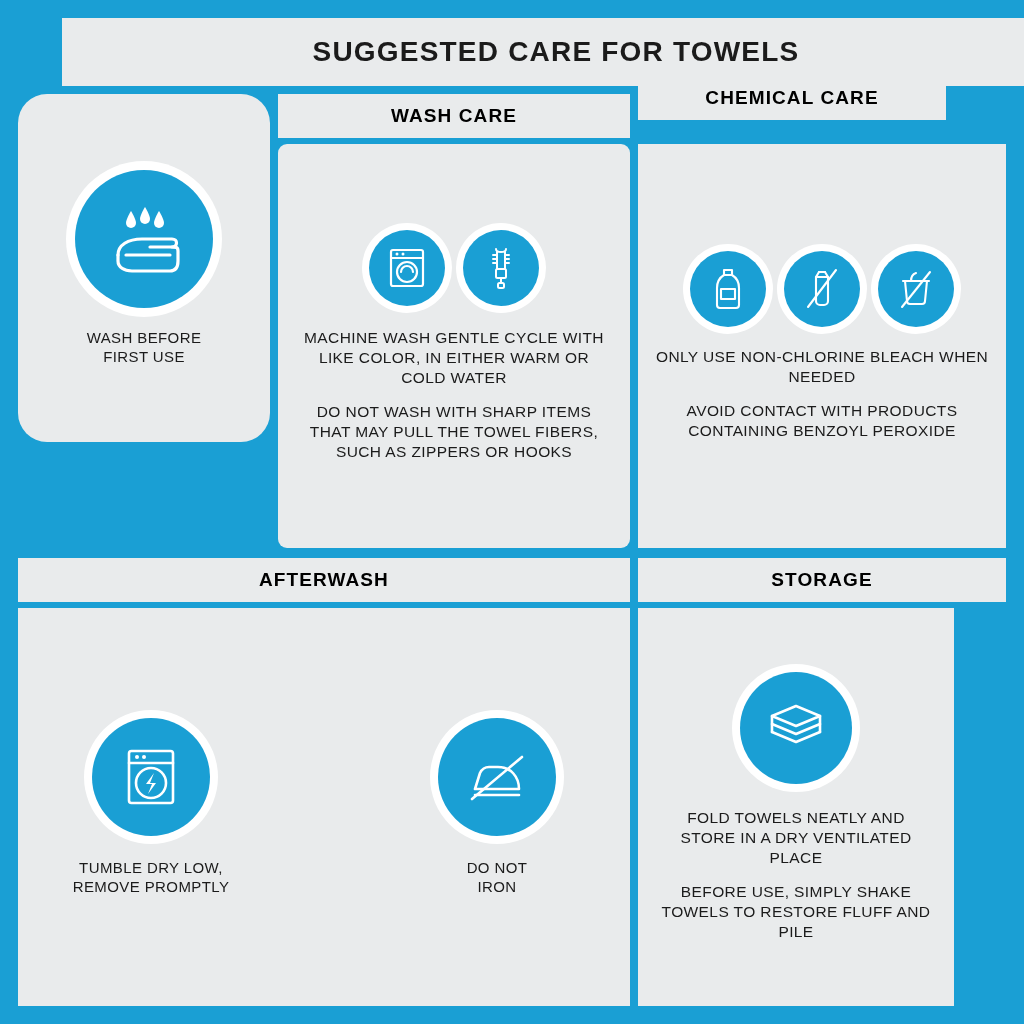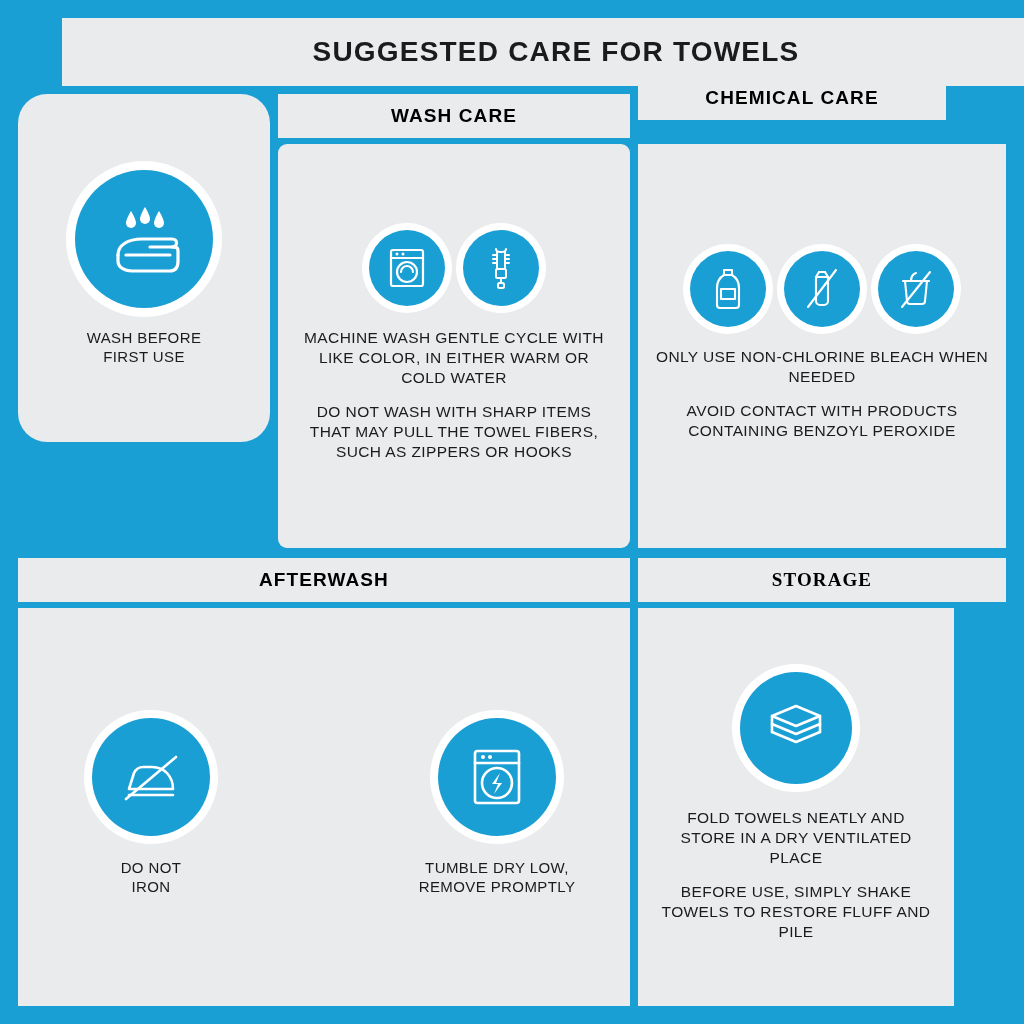--- a/index.html
+++ b/index.html
@@ -214,55 +214,55 @@
     <span>AFTERWASH</span>
   </div>
 
   <div class="cell-body" style="left:18px; top:608px; width:612px; height:398px; justify-content:center;">
     <div class="icon-row" style="gap:136px; align-items:flex-start;">
 
       <div style="display:flex;flex-direction:column;align-items:center;width:210px;">
         <div class="circ" style="width:118px;height:118px;box-shadow:0 0 0 8px #ffffff;">
           <svg width="76" height="76" viewBox="0 0 76 76">
             <g fill="none" stroke="#ffffff" stroke-width="2.6" stroke-linecap="round" stroke-linejoin="round">
-              <path d="M16 50 h44 c0 -12 -8 -22 -21 -22 h-9 c-4 0 -7 2 -9 6 z"></path>
-              <line x1="16" y1="56" x2="60" y2="56"></line>
-              <line x1="13" y1="60" x2="63" y2="18"></line>
-            </g>
-          </svg>
-        </div>
-        <div class="caption" style="margin-top:22px;">
-          <div>DO NOT</div>
-          <div>IRON</div>
-        </div>
-      </div>
-
-      <div style="display:flex;flex-direction:column;align-items:center;width:210px;">
-        <div class="circ" style="width:118px;height:118px;box-shadow:0 0 0 8px #ffffff;">
-          <svg width="76" height="76" viewBox="0 0 76 76">
-            <g fill="none" stroke="#ffffff" stroke-width="2.6" stroke-linecap="round" stroke-linejoin="round">
               <rect x="16" y="12" width="44" height="52" rx="2.5"></rect>
               <line x1="16" y1="24" x2="60" y2="24"></line>
               <circle cx="24" cy="18" r="2" fill="#ffffff" stroke="none"></circle>
               <circle cx="31" cy="18" r="2" fill="#ffffff" stroke="none"></circle>
               <circle cx="38" cy="44" r="15"></circle>
               <path d="M41 34 L33 45 h6 l-4 10 8 -11 h-6 z" fill="#ffffff" stroke="none"></path>
             </g>
           </svg>
         </div>
         <div class="caption" style="margin-top:22px;">
           <div>TUMBLE DRY LOW,</div>
           <div>REMOVE PROMPTLY</div>
         </div>
       </div>
 
-    </div>
-  </div>
-
-  <div class="section-head" style="left:638px; top:558px; width:368px; height:44px;font-family:Liberation Serif, serif;">
+      <div style="display:flex;flex-direction:column;align-items:center;width:210px;">
+        <div class="circ" style="width:118px;height:118px;box-shadow:0 0 0 8px #ffffff;">
+          <svg width="76" height="76" viewBox="0 0 76 76">
+            <g fill="none" stroke="#ffffff" stroke-width="2.6" stroke-linecap="round" stroke-linejoin="round">
+              <path d="M16 50 h44 c0 -12 -8 -22 -21 -22 h-9 c-4 0 -7 2 -9 6 z"></path>
+              <line x1="16" y1="56" x2="60" y2="56"></line>
+              <line x1="13" y1="60" x2="63" y2="18"></line>
+            </g>
+          </svg>
+        </div>
+        <div class="caption" style="margin-top:22px;">
+          <div>DO NOT</div>
+          <div>IRON</div>
+        </div>
+      </div>
+
+    </div>
+  </div>
+
+  <div class="section-head" style="left:638px; top:558px; width:368px; height:44px;">
     <span>STORAGE</span>
   </div>
 
   <div class="cell-body" style="left:638px; top:608px; width:316px; height:398px; justify-content:center; padding:0 22px;">
     <div class="circ" style="width:112px;height:112px;box-shadow:0 0 0 8px #ffffff;">
       <svg width="76" height="76" viewBox="0 0 76 76">
         <g fill="none" stroke="#ffffff" stroke-width="2.6" stroke-linecap="round" stroke-linejoin="round">
           <path d="M38 16 L62 26 L38 36 L14 26 Z"></path>
           <path d="M14 34 L38 44 L62 34"></path>
           <path d="M14 42 L38 52 L62 42"></path>

